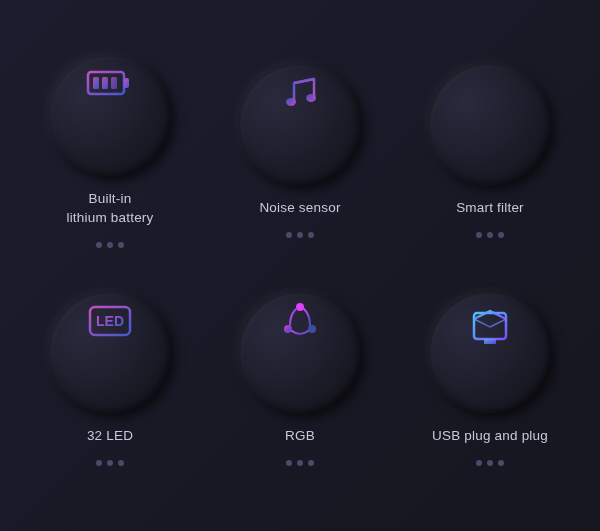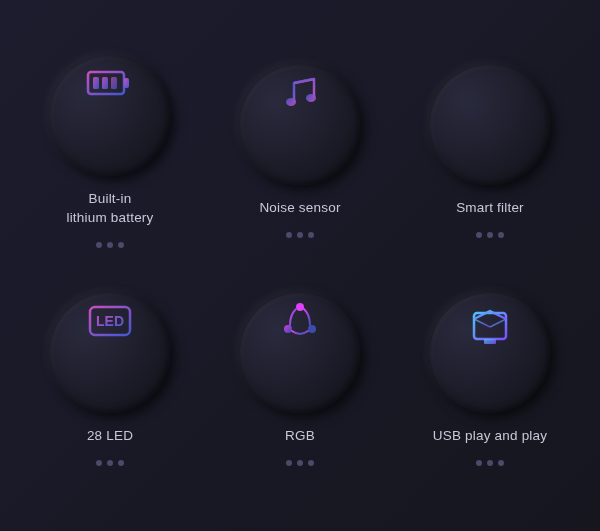--- a/index.html
+++ b/index.html
@@ -169,21 +169,21 @@
             <stop offset="0%" stop-color="#c850c0"></stop>
             <stop offset="100%" stop-color="#4158d0"></stop>
           </linearGradient>
         </defs>
 
         <rect x="8" y="14" width="40" height="28" rx="5" stroke="url(#grad4)" stroke-width="2.5" fill="none"></rect>
 
         <text x="14" y="33" font-family="Arial" font-weight="bold" font-size="14" fill="url(#grad4)">LED</text>
       </svg>
     </div>
-    <div class="feature-label">28 LED</div>
+    <div class="feature-label">32 LED</div>
     <div class="dots">
       <div class="dot"></div>
       <div class="dot"></div>
       <div class="dot"></div>
     </div>
   </div>
 
   <div class="feature-card">
     <div class="icon-circle">
       <svg viewBox="0 0 56 56" fill="none" xmlns="http://www.w3.org/2000/svg">
@@ -226,21 +226,21 @@
         <rect x="12" y="20" width="32" height="26" rx="3" stroke="url(#grad6)" stroke-width="2.5" fill="none"></rect>
 
         <path d="M12 26 L28 18 L44 26" stroke="url(#grad6)" stroke-width="2.5" fill="none" stroke-linejoin="round"></path>
 
         <line x1="12" y1="26" x2="28" y2="34" stroke="url(#grad6)" stroke-width="1.5" opacity="0.7"></line>
         <line x1="44" y1="26" x2="28" y2="34" stroke="url(#grad6)" stroke-width="1.5" opacity="0.7"></line>
 
         <rect x="22" y="46" width="12" height="5" rx="1" fill="url(#grad6)" opacity="0.8"></rect>
       </svg>
     </div>
-    <div class="feature-label">USB play and play</div>
+    <div class="feature-label">USB plug and plug</div>
     <div class="dots">
       <div class="dot"></div>
       <div class="dot"></div>
       <div class="dot"></div>
     </div>
   </div>
 
 </div>
 
 </body></html>

